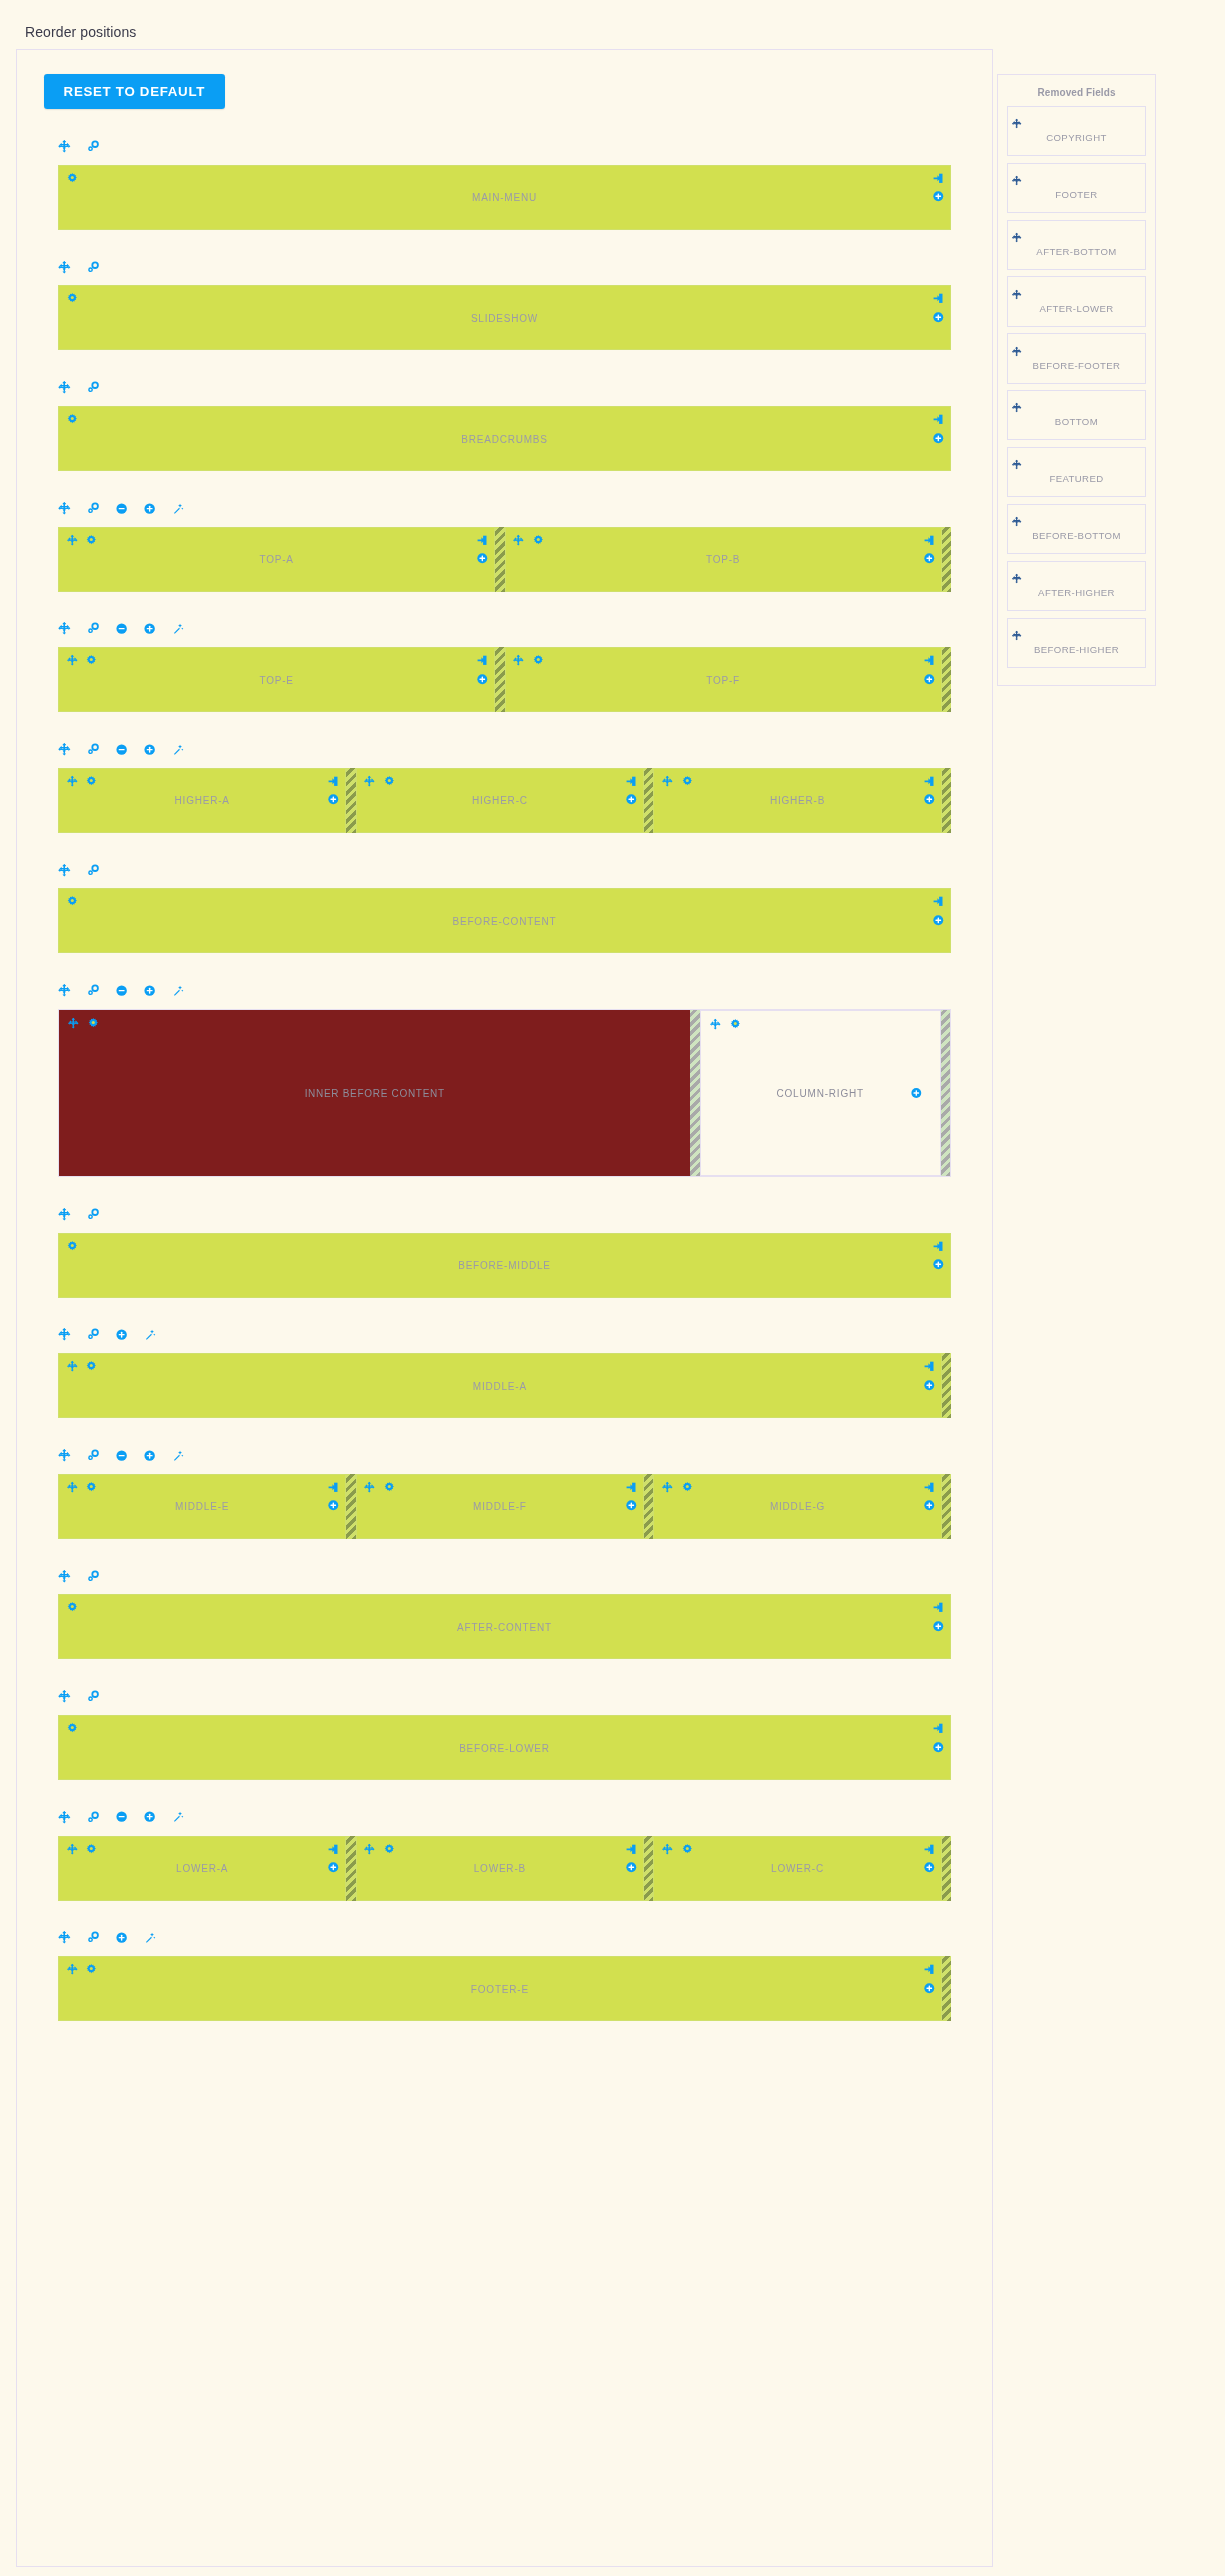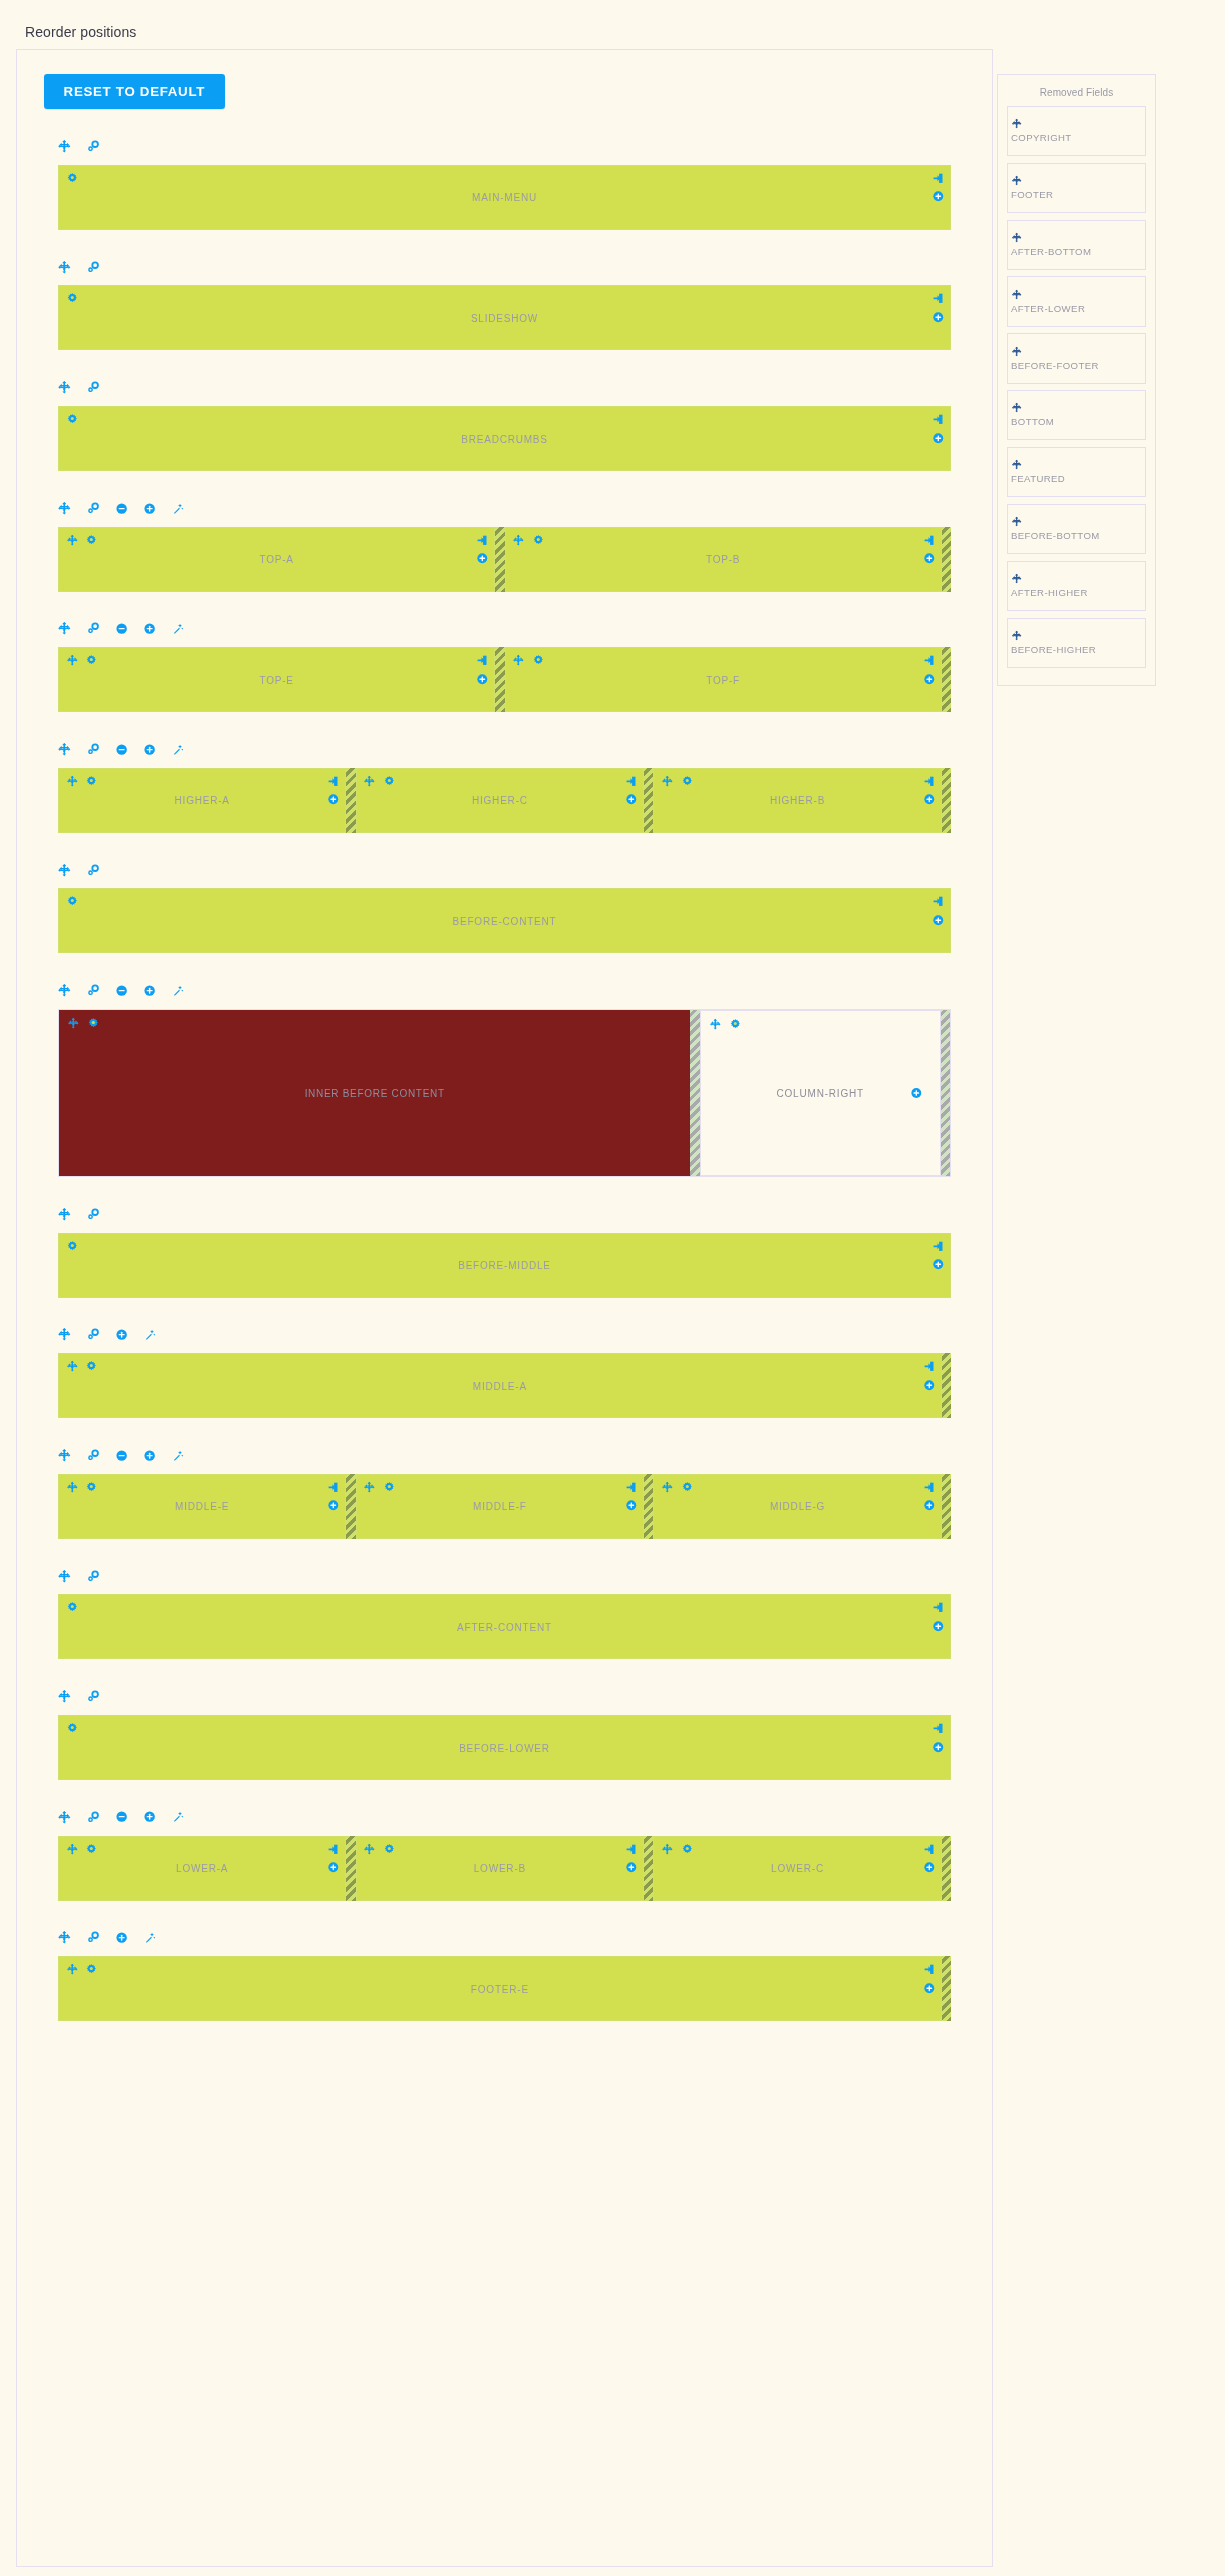--- a/index.html
+++ b/index.html
@@ -155,25 +155,26 @@
     background:#fdf9ec;
     padding:6.6px 9.3px 10.6px 9.3px;
     margin-top:24.6px;
   }
   .removed-title{
     text-align:center;
     font-size:10px;
     color:#9a9aa8;
     padding:5.3px 0 8px 0;
     letter-spacing:0.1px;
+    font-weight:bold;
   }
   .removed-item{
     border:0.7px solid #e3dff0;
     background:#fdf9ec;
-    text-align:left;
+    text-align:center;
     padding:11.3px 2.7px 12px 2.7px;
     margin-bottom:6.6px;
   }
   .removed-item .ic{display:block;margin:0 auto 2.7px auto;line-height:0;}
   .removed-item .rlabel{
     font-size:9.6px;color:#9a9aa8;letter-spacing:0.4px;white-space:nowrap;
   }
 
   svg{display:block;}
 </style>

